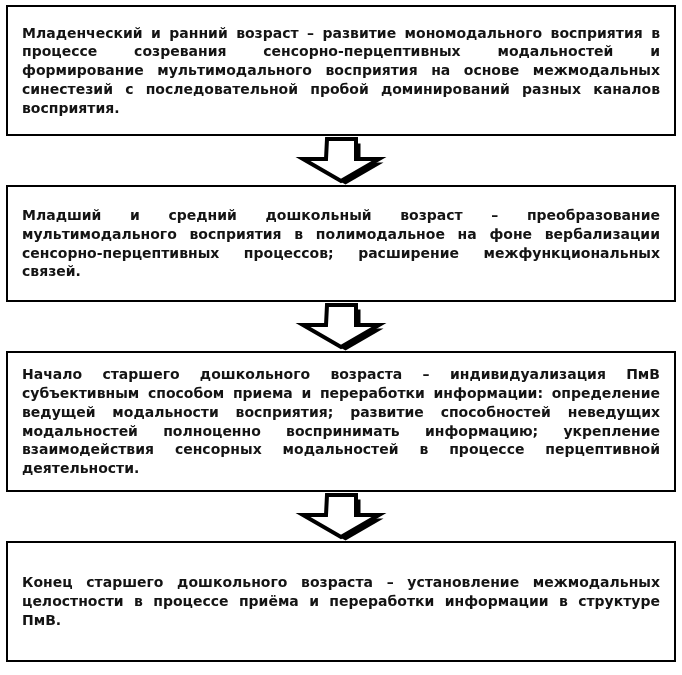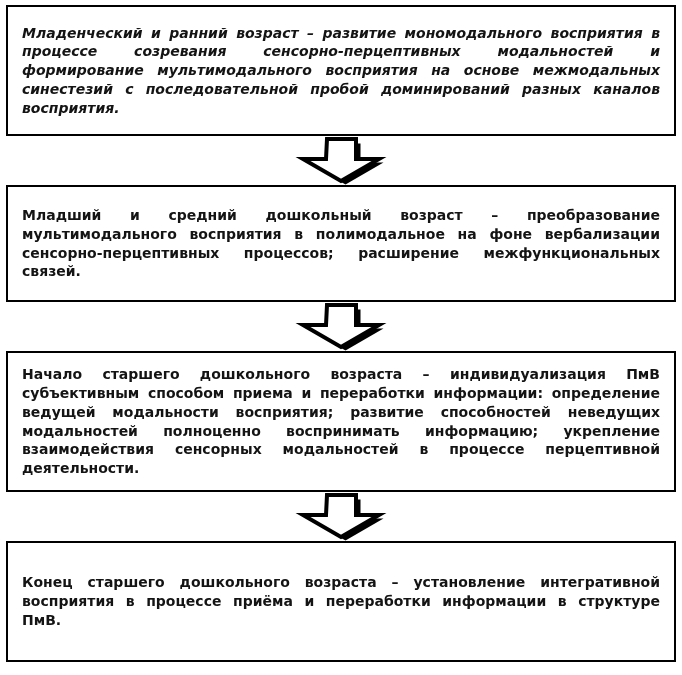--- a/index.html
+++ b/index.html
@@ -36,21 +36,21 @@
     font-weight: bold;
     font-size: 14px;
     line-height: 1.34;
     color: #141414;
     text-align: justify;
     text-justify: inter-word;
     word-spacing: 3px;
     width: 100%;
   }
   
-  .stage-box.s1 { height: 131px; font-style: italic; }
+  .stage-box.s1 { height: 131px; }
   .stage-box.s2 { height: 117px; align-items: center; }
   .stage-box.s3 { height: 141px; }
   .stage-box.s4 { height: 121px; }
 
   .arrow {
     height: 49px;
     display: flex;
     align-items: center;
     justify-content: center;
     flex: 0 0 auto;
@@ -91,16 +91,16 @@
   </div>
 
   <div class="arrow">
     <svg width="92" height="48" viewBox="0 0 92 48" aria-hidden="true">
       <polygon points="34,5 63,5 63,24 86,24 48,46 10,24 33,24" fill="#000000" transform="translate(2.5,1.5)"></polygon>
       <polygon points="32,2 61,2 61,22 84,22 46,44 8,22 31,22" fill="#ffffff" stroke="#000000" stroke-width="4" stroke-linejoin="miter"></polygon>
     </svg>
   </div>
 
   <div class="stage-box s4">
-    <p class="stage-text">Конец старшего дошкольного возраста – установление интегративной восприятия в процессе приёма и переработки информации в структуре ПмВ.</p>
+    <p class="stage-text">Конец старшего дошкольного возраста – установление межмодальных целостности в процессе приёма и переработки информации в структуре ПмВ.</p>
   </div>
 
 </div>
 
 </body></html>

